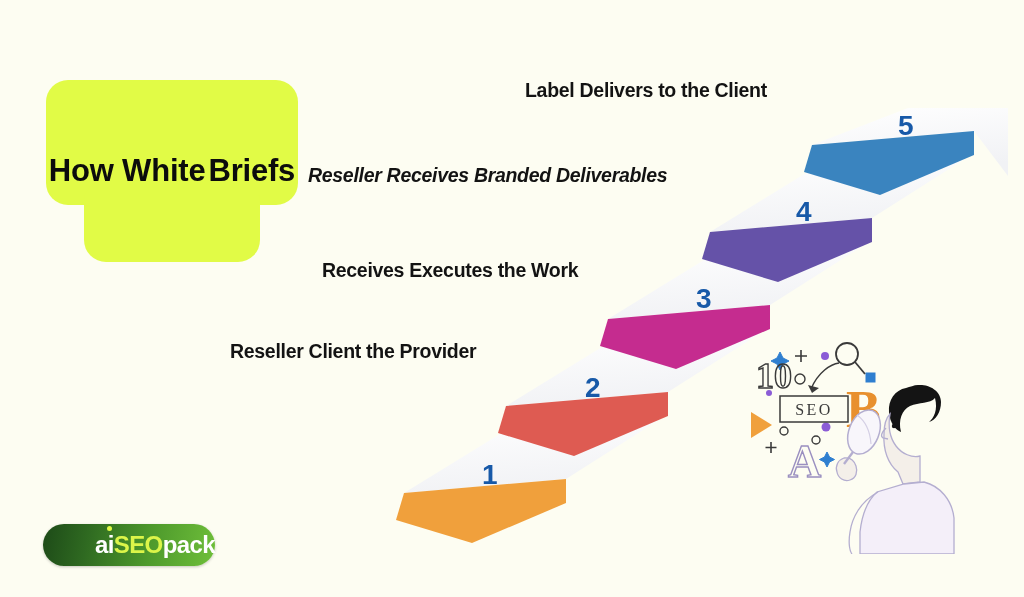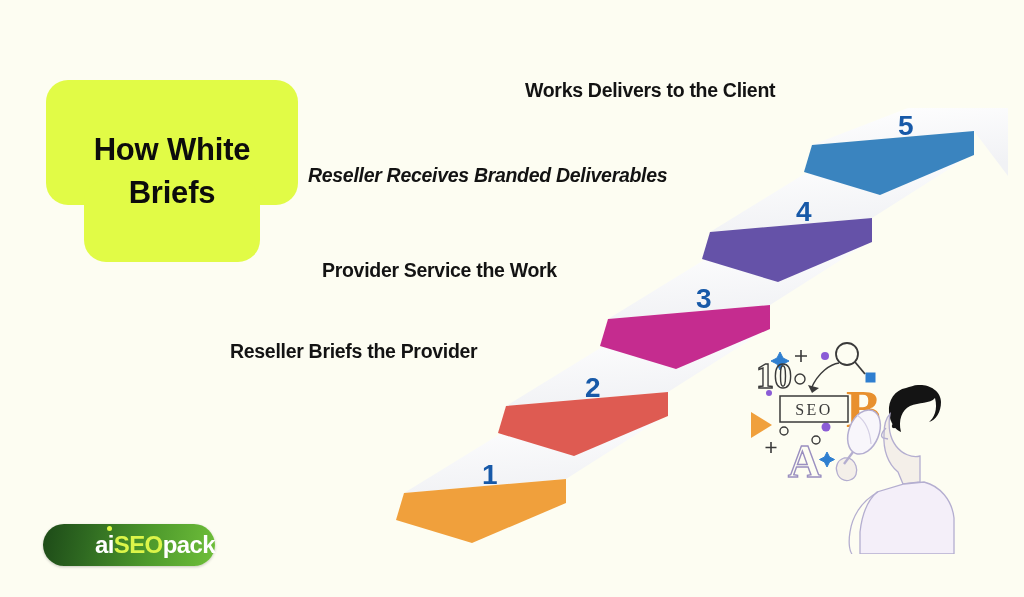--- a/index.html
+++ b/index.html
@@ -46,21 +46,21 @@
     background: #e1fb46;
     border-radius: 22px;
   }
   .title-text {
     position: absolute;
     left: 0;
     top: 0;
     width: 252px;
     height: 182px;
     display: flex;
-    flex-direction: column;
+    flex-direction: row;
     align-items: center;
     justify-content: center;
     gap: 3px;
     font-weight: bold;
     font-size: 31px;
     line-height: 1.28;
     color: #0c0c0c;
     letter-spacing: -0.2px;
     text-align: left;
   }
@@ -153,24 +153,24 @@
 
   <div id="title-block">
     <div class="title-shape-top" style="background: rgb(225, 251, 70);"></div>
     <div class="title-shape-bottom" style="background: rgb(225, 251, 70);"></div>
     <div class="title-text" style="color: rgb(12, 12, 12);">
       <span class="title-line">How White</span>
       <span class="title-line">Briefs</span>
     </div>
   </div>
 
-  <div class="step-label" id="label-2">Reseller Briefs the Provider</div>
-  <div class="step-label" id="label-3">Provider Service the Work</div>
+  <div class="step-label" id="label-2">Reseller Client the Provider</div>
+  <div class="step-label" id="label-3">Receives Executes the Work</div>
   <div class="step-label" id="label-4">Reseller Receives Branded Deliverables</div>
-  <div class="step-label" id="label-5">Works Delivers to the Client</div>
+  <div class="step-label" id="label-5">Label Delivers to the Client</div>
 
   <div id="staircase">
     <svg width="1024" height="597" viewBox="0 0 1024 597">
       <defs>
         <linearGradient id="topFace" x1="0" y1="0" x2="0.3" y2="1">
           <stop offset="0%" stop-color="#ffffff"></stop>
           <stop offset="100%" stop-color="#f1f2f5"></stop>
         </linearGradient>
       </defs>
 

